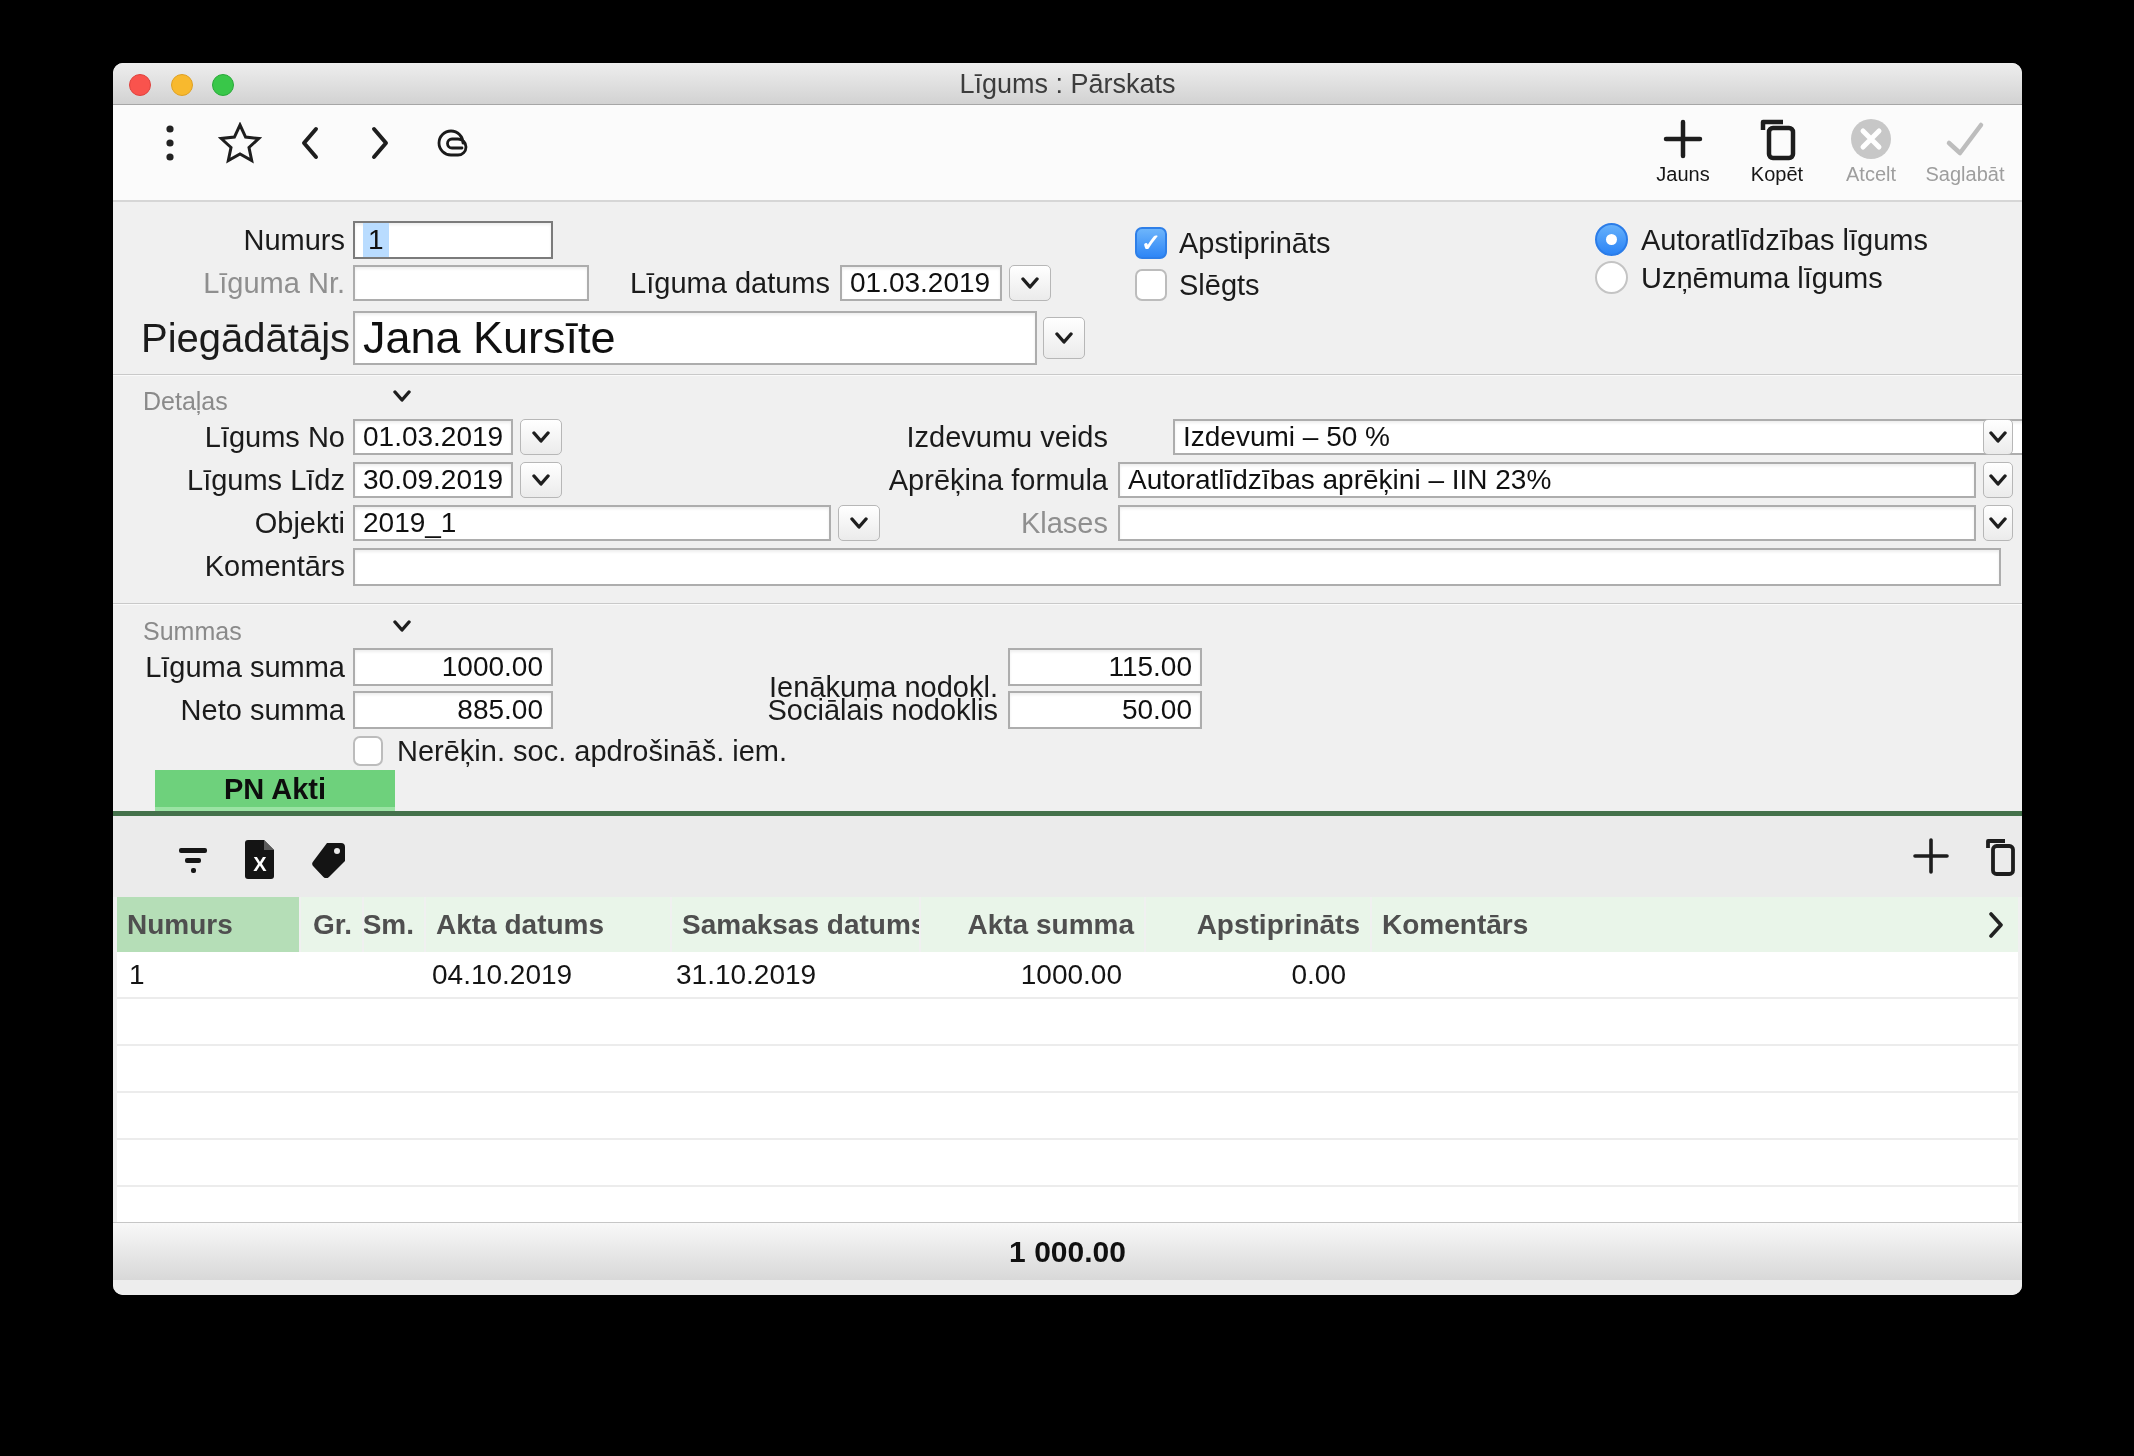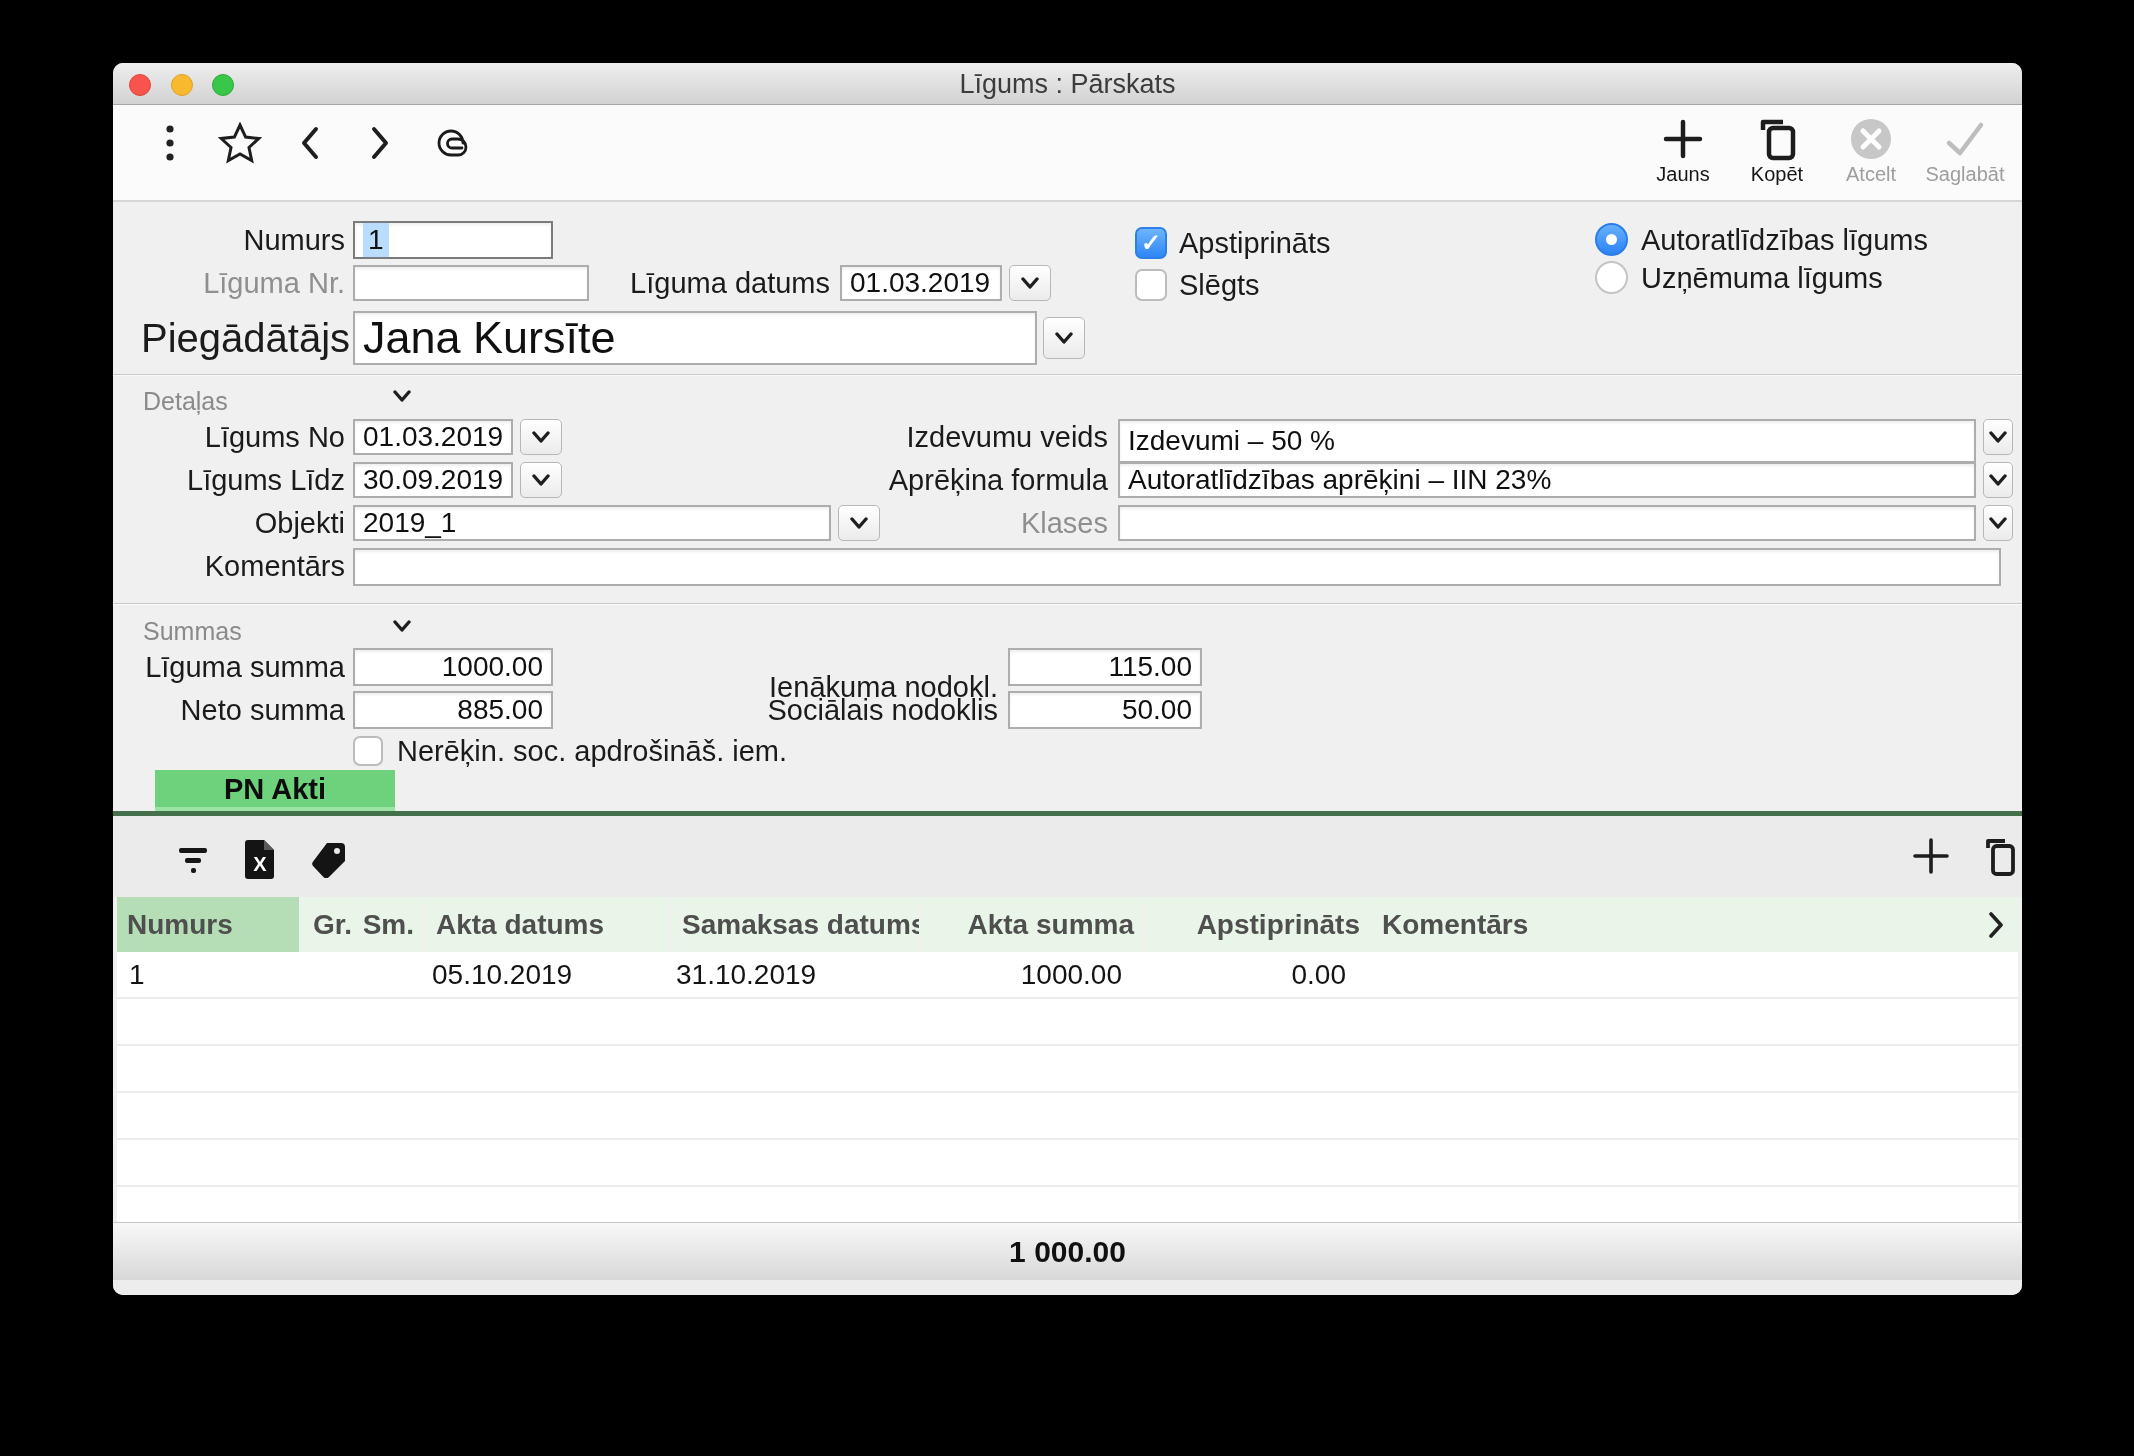--- a/index.html
+++ b/index.html
@@ -224,21 +224,21 @@
   <div class="inp" style="left:240px;top:356px;width:160px;height:36px">
     <span>01.03.2019</span>
   </div>
   <div class="cmb" style="left:407px;top:356px;width:42px;height:36px">
     <svg class="chev" viewBox="0 0 18 12">
         <polyline points="2,2 9,10 16,2" fill="none" stroke="#1e1e1e" stroke-width="3.4" stroke-linecap="round" stroke-linejoin="round"></polyline>
       </svg>
   </div>
 
   <div class="lbl" style="left:700px;top:355px;width:295px;height:38px">Izdevumu veids</div>
-  <div class="inp" style="left:1005px;top:356px;width:858px;height:44px">
+  <div class="inp" style="left:1060px;top:356px;width:858px;height:36px">
     <span>Izdevumi – 50 %</span>
   </div>
   <div class="cmb" style="left:1870px;top:356px;width:30px;height:36px">
     <svg class="chev" viewBox="0 0 18 12">
         <polyline points="2,2 9,10 16,2" fill="none" stroke="#1e1e1e" stroke-width="3.4" stroke-linecap="round" stroke-linejoin="round"></polyline>
       </svg>
   </div>
 
   <div class="lbl" style="left:20px;top:398px;width:212px;height:38px">Līgums Līdz</div>
   <div class="inp" style="left:240px;top:399px;width:160px;height:36px">
@@ -366,21 +366,21 @@
           <polyline points="3,2 13,13 3,24" fill="none" stroke="#222" stroke-width="3.6" stroke-linecap="round" stroke-linejoin="round"></polyline>
         </svg>
     </div>
   </div>
 
   <div class="grid-body">
     <div class="grow">
       <div class="c1">1</div>
       <div class="c2"></div>
       <div class="c3"></div>
-      <div class="c4">05.10.2019</div>
+      <div class="c4">04.10.2019</div>
       <div class="c5">31.10.2019</div>
       <div class="c6">1000.00</div>
       <div class="c7">0.00</div>
       <div class="c8"></div>
     </div>
     <div class="grow"></div>
     <div class="grow"></div>
     <div class="grow"></div>
     <div class="grow"></div>
     <div class="grow"></div>

